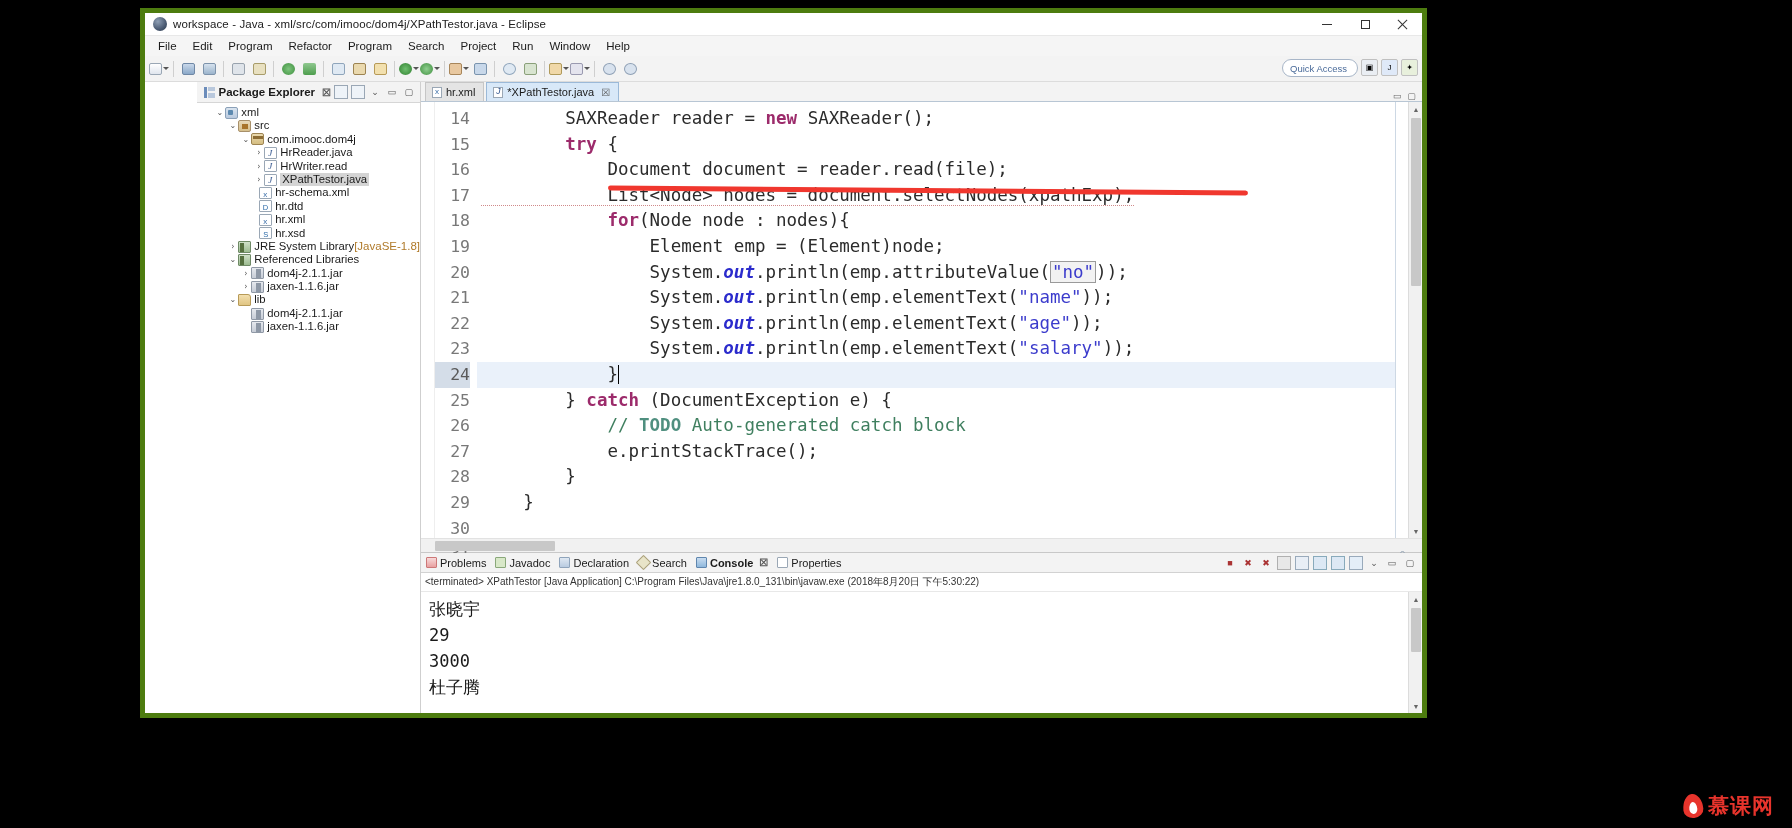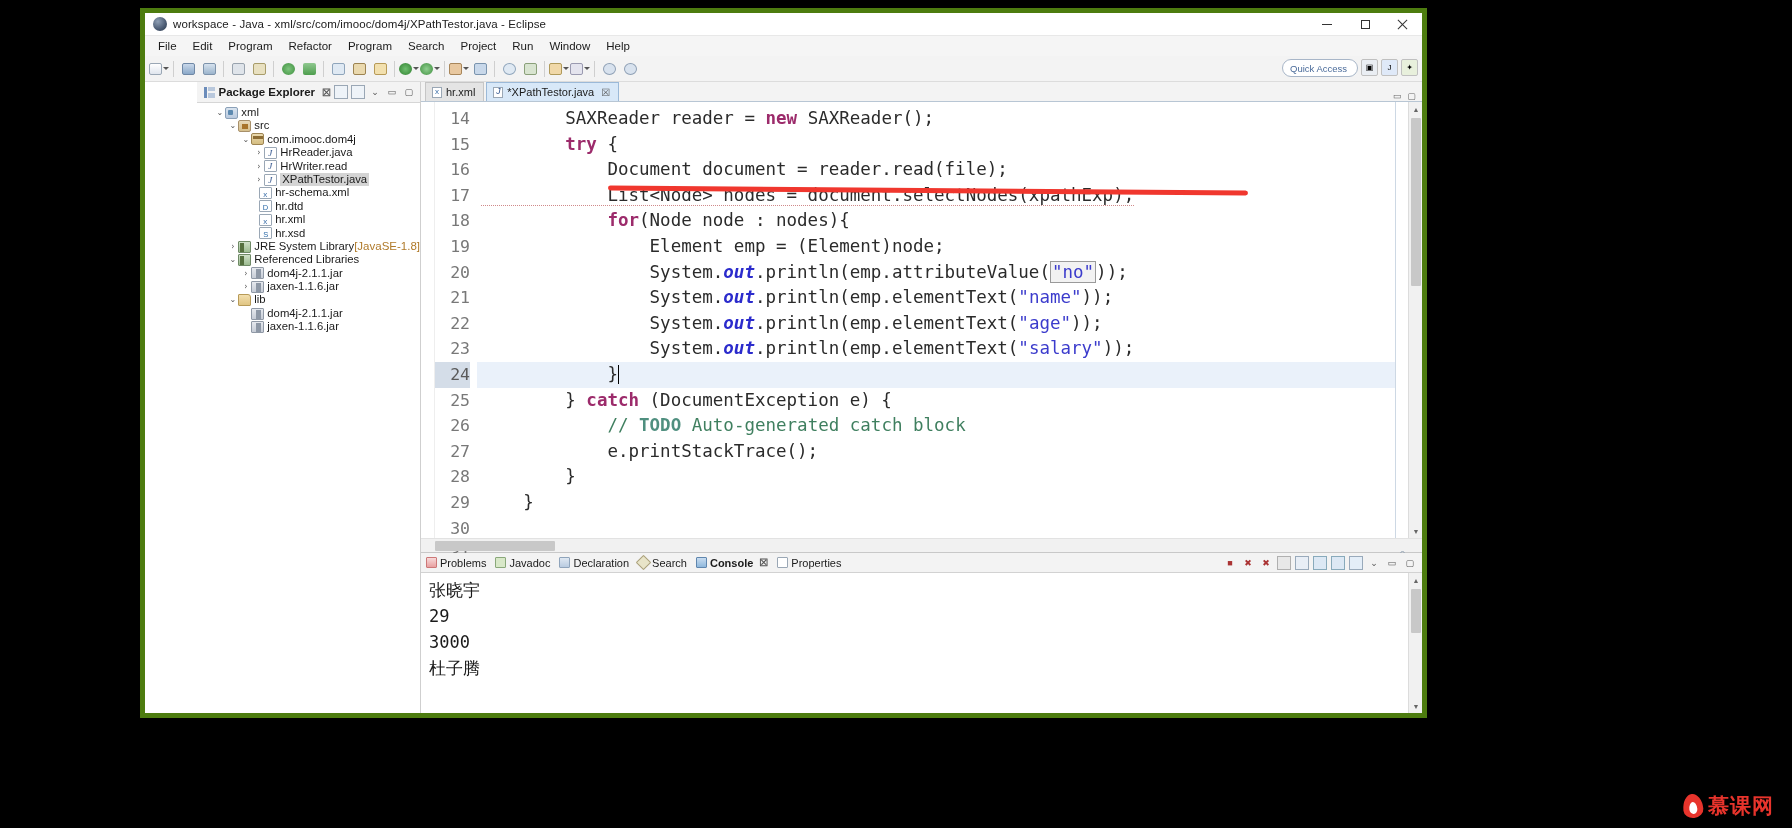--- a/index.html
+++ b/index.html
@@ -611,20 +611,21 @@
               <div class="ctl" style="background:#e8e8e8;border:1px solid #b0b0b0;"></div>
               <div class="ctl" style="background:#e8eef6;border:1px solid #9ab;"></div>
               <div class="ctl" style="background:#dce8f4;border:1px solid #8ab;"></div>
               <div class="ctl" style="background:#dce8f4;border:1px solid #8ab;"></div>
               <div class="ctl" style="background:#e4eef8;border:1px solid #9ab;"></div>
               <div class="ctl">⌄</div>
               <div class="ctl">▭</div>
               <div class="ctl">▢</div>
             </div>
           </div>
+          <div class="console-meta">&lt;terminated&gt; XPathTestor [Java Application] C:\Program Files\Java\jre1.8.0_131\bin\javaw.exe (2018年8月20日 下午5:30:22)</div>
           <div class="console-out">
             <div class="console-text">张晓宇
 29
 3000
 杜子腾</div>
             <div class="vscroll">
               <div class="arw" style="top:0;">▲</div>
               <div class="thumb" style="top:16px; height:44px;"></div>
               <div class="arw" style="bottom:0;">▼</div>
             </div>

